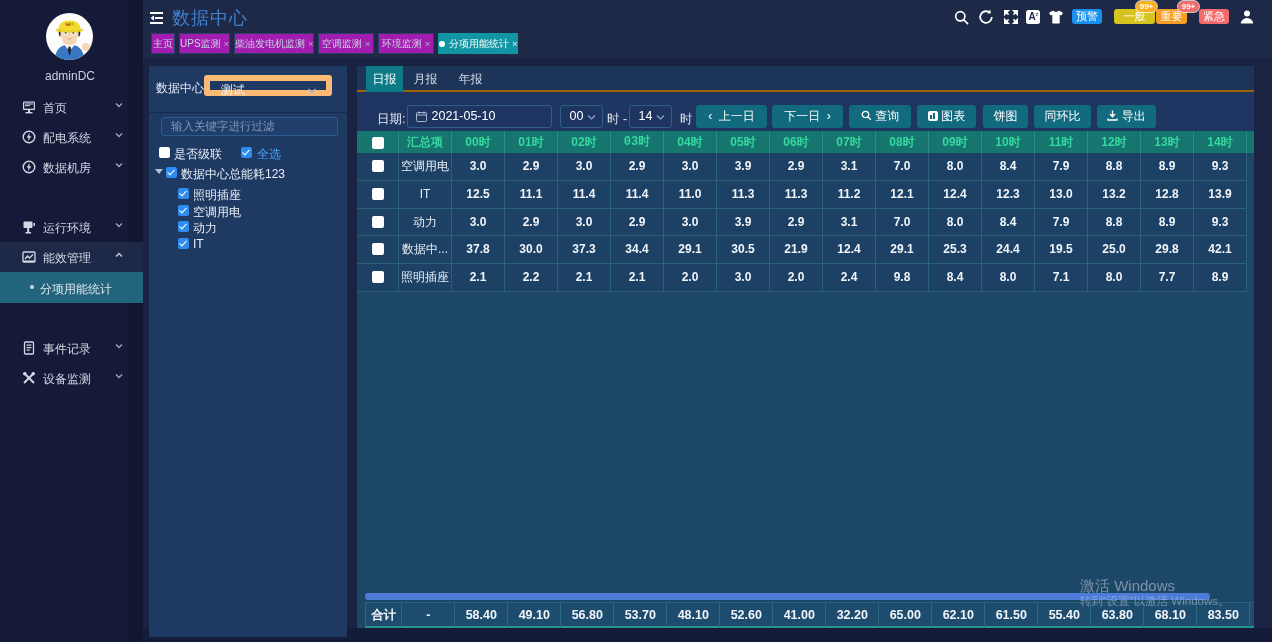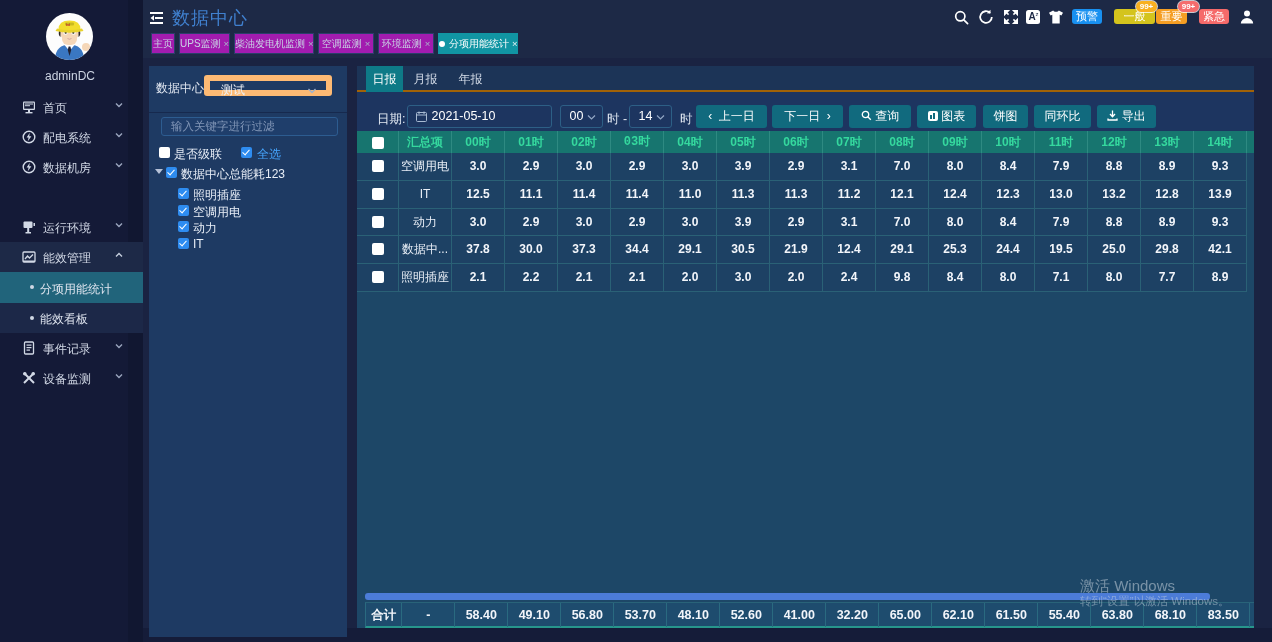--- a/index.html
+++ b/index.html
@@ -205,24 +205,20 @@
         <rect x="1" y="10.5" width="12" height="1.5" fill="#d2d9e6"></rect>
       </svg>
       <span class="txt">能效管理</span>
       <svg class="chev" viewBox="0 0 10 10">
         <path d="M2 6.5 L5 3.5 L8 6.5" fill="none" stroke="#c5cedd" stroke-width="1.4"></path>
       </svg>
     </div>
 <div class="sub" style="top:272px;height:31px;background:#21647b;">
       <span class="dot"></span>
       <span class="txt" style="top:9px">分项用能统计</span>
-    </div>
-<div class="sub" style="top:303px;background:#1c2848;">
-      <span class="dot"></span>
-      <span class="txt">能效看板</span>
     </div>
 <div class="mitem" style="top:333px;">
       <svg class="ico" viewBox="0 0 14 14">
         <rect x="2.5" y="1" width="9" height="12" rx="1" fill="none" stroke="#d2d9e6" stroke-width="1.3"></rect>
         <rect x="4.5" y="3.5" width="5" height="1.2" fill="#d2d9e6"></rect>
         <rect x="4.5" y="6" width="5" height="1.2" fill="#d2d9e6"></rect>
         <rect x="4.5" y="8.5" width="3.5" height="1.2" fill="#d2d9e6"></rect>
       </svg>
       <span class="txt">事件记录</span>
       <svg class="chev" viewBox="0 0 10 10">

